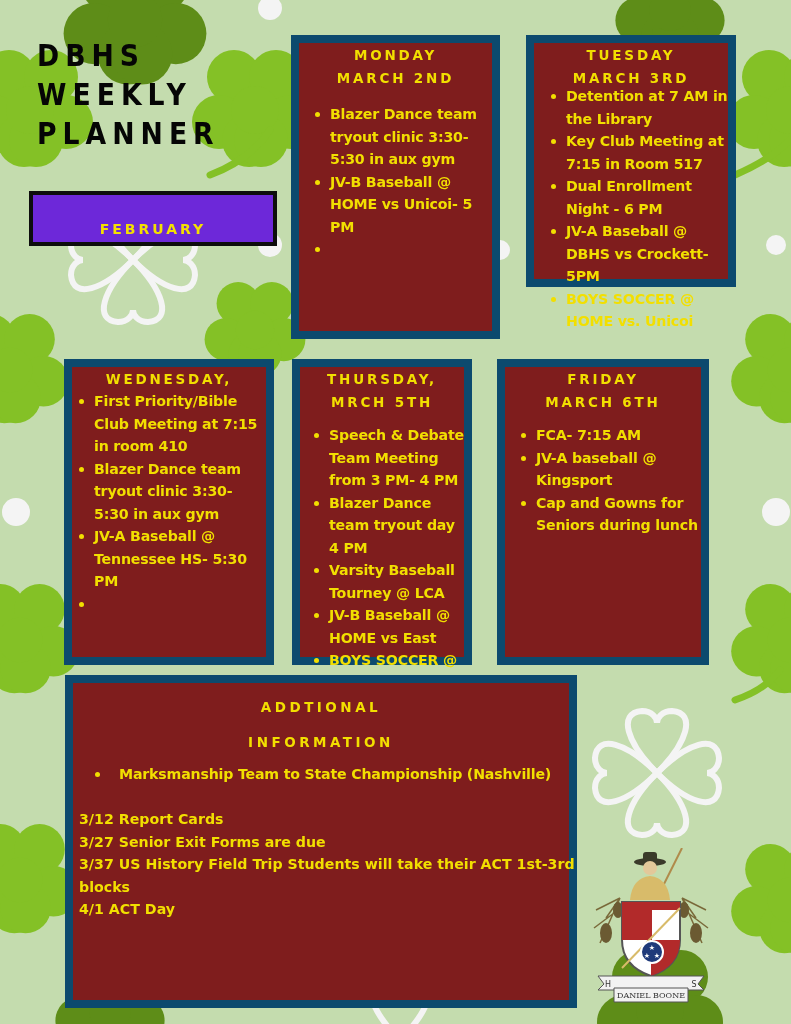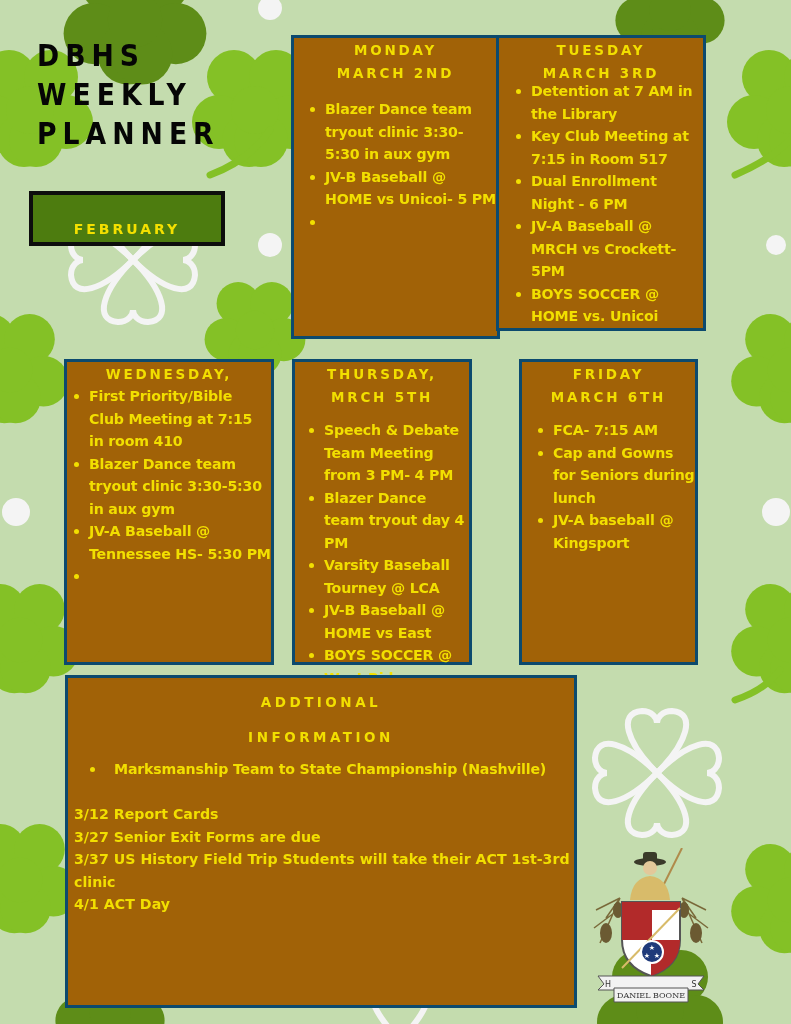--- a/index.html
+++ b/index.html
@@ -13,59 +13,59 @@
   .bg svg { position: absolute; }
   .title {
     position: absolute; left: 37px; top: 36px; z-index: 2;
     font-family: "DejaVu Sans", sans-serif; font-weight: bold;
     font-size: 31px; line-height: 39px; letter-spacing: 7px;
     color: #050505;
     transform: scaleX(0.86); transform-origin: left top;
   }
   .title div { white-space: nowrap; }
   .month-box {
-    position: absolute; left: 29px; top: 191px; width: 196px; height: 55px;
-    background: #4d7c0f; border: 4px solid #0d0d0d; z-index: 2;
+    position: absolute; left: 29px; top: 191px; width: 248px; height: 55px;
+    background: #6d28d9; border: 4px solid #0d0d0d; z-index: 2;
     display: flex; align-items: flex-end; justify-content: center; padding-bottom: 5px;
   }
   .month-box span {
     color: #f4e000; font-weight: bold; font-size: 14px; letter-spacing: 3px;
   }
   .card {
     position: absolute; z-index: 2;
-    background: #a16207; border: 3px solid #0c4a6e;
+    background: #7f1d1d; border: 8px solid #0c4a6e;
     color: #f2df00;
     font-family: "DejaVu Sans", sans-serif;
   }
   .card .head {
     text-align: center; font-weight: bold; font-size: 13.5px;
     letter-spacing: 2.8px; line-height: 22px; white-space: nowrap;
   }
   .card ul { list-style: none; }
   .card li {
     position: relative; font-weight: bold; font-size: 14.2px; line-height: 22.5px;
     padding-left: 15px; letter-spacing: -0.2px;
   }
   .card li::before {
     content: ""; position: absolute; left: 0; top: 9px;
     width: 5px; height: 5px; border-radius: 50%; background: #f2df00;
   }
   #mon { left: 291px; top: 35px; width: 209px; height: 304px; }
   #mon .head { margin-top: 1px; }
   #mon ul { margin: 14px 0 0 16px; }
-  #tue { left: 496px; top: 35px; width: 210px; height: 296px; }
+  #tue { left: 526px; top: 35px; width: 210px; height: 252px; }
   #tue .head { margin-top: 1px; }
   #tue ul { margin: -4px 0 0 17px; }
   #wed { left: 64px; top: 359px; width: 210px; height: 306px; }
   #wed .head { margin-top: 1px; }
   #wed ul { margin: 0 0 0 7px; }
   #thu { left: 292px; top: 359px; width: 180px; height: 306px; }
   #thu .head { margin-top: 1px; }
   #thu ul { margin: 11px 0 0 14px; }
-  #fri { left: 519px; top: 359px; width: 179px; height: 306px; }
+  #fri { left: 497px; top: 359px; width: 212px; height: 306px; }
   #fri .head { margin-top: 1px; }
   #fri ul { margin: 11px 0 0 16px; }
   #info { left: 65px; top: 675px; width: 512px; height: 333px; }
   #info .head { margin-top: 13px; font-size: 13.5px; letter-spacing: 3.5px; }
   #info .body { padding: 0 6px; margin-top: -2px; }
   #info .line { font-weight: bold; font-size: 14.2px; line-height: 22.5px; white-space: nowrap; }
   #info .sat-list { margin-left: 14px; margin-top: 12px; }
   #info .sat-list li { padding-left: 26px; }
   #info .sat-list li::before { left: 2px; }
   #info .spacer { height: 22.5px; }
@@ -162,21 +162,21 @@
   </ul>
 </div>
 
 <div class="card" id="tue">
   <div class="head">TUESDAY</div>
   <div class="head">MARCH 3RD</div>
   <ul>
     <li>Detention at 7 AM in the Library</li>
     <li>Key Club Meeting at 7:15 in Room 517</li>
     <li>Dual Enrollment Night - 6 PM</li>
-    <li>JV-A Baseball @ MRCH vs Crockett- 5PM</li>
+    <li>JV-A Baseball @ DBHS vs Crockett- 5PM</li>
     <li>BOYS SOCCER @ HOME vs. Unicoi</li>
   </ul>
 </div>
 
 <div class="card" id="wed">
   <div class="head">WEDNESDAY,</div>
   <ul>
     <li>First Priority/Bible Club Meeting at 7:15 in room 410</li>
     <li>Blazer Dance team tryout clinic 3:30-5:30 in aux gym</li>
     <li>JV-A Baseball @ Tennessee HS- 5:30 PM</li>
@@ -194,37 +194,37 @@
     <li>JV-B Baseball @ HOME vs East</li>
     <li>BOYS SOCCER @ West Ridge</li>
   </ul>
 </div>
 
 <div class="card" id="fri">
   <div class="head">FRIDAY</div>
   <div class="head">MARCH 6TH</div>
   <ul>
     <li>FCA- 7:15 AM</li>
+    <li>JV-A baseball @ Kingsport</li>
     <li>Cap and Gowns for Seniors during lunch</li>
-    <li>JV-A baseball @ Kingsport</li>
   </ul>
 </div>
 
 <div class="card" id="info">
   <div class="head">ADDTIONAL</div>
   <div class="head">INFORMATION</div>
   <div class="body">
     <ul class="sat-list">
       <li class="line">Marksmanship Team to State Championship (Nashville)</li>
     </ul>
     <div class="spacer"></div>
     <div class="line">3/12 Report Cards</div>
     <div class="line">3/27 Senior Exit Forms are due</div>
     <div class="line">3/37 US History Field Trip Students will take their ACT 1st-3rd</div>
-    <div class="line">clinic</div>
+    <div class="line">blocks</div>
     <div class="line">4/1 ACT Day</div>
   </div>
 </div>
 
 <div class="crest">
   <svg width="118" height="160" viewBox="0 0 118 160">
 
     <g stroke="#7a6a3a" stroke-width="1.5" fill="none">
       <path d="M28,50 L8,95 M28,50 L14,70 M28,50 L4,62 M22,65 L2,80"></path>
       <path d="M90,50 L110,95 M90,50 L104,70 M90,50 L114,62 M96,65 L116,80"></path>

